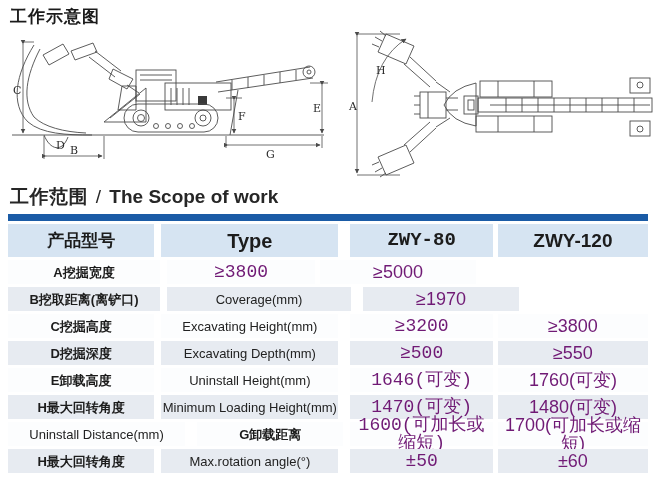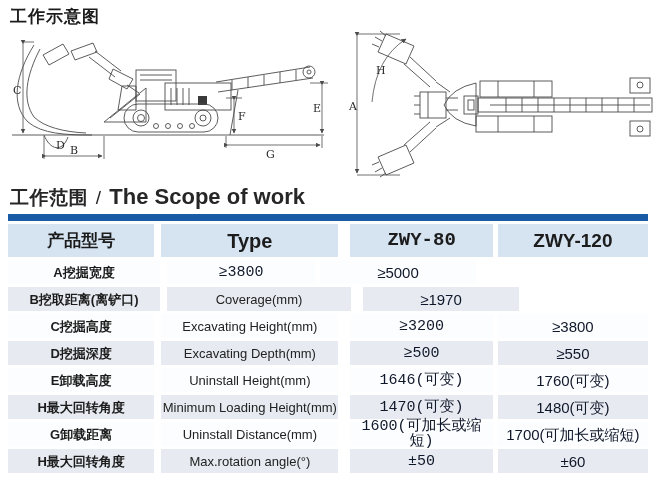--- a/index.html
+++ b/index.html
@@ -8,40 +8,40 @@
   *{box-sizing:border-box;margin:0;padding:0;}
   html,body{width:656px;height:477px;background:#fff;font-family:"Liberation Sans","DejaVu Sans",sans-serif;color:var(--ink);}
   .page{position:relative;width:656px;height:477px;background:#fff;overflow:hidden;}
 
   .diagram-title{position:absolute;left:10px;top:5px;font-size:17px;font-weight:bold;letter-spacing:1px;color:#1b1b1b;}
 
   .diagrams{position:absolute;left:0;top:26px;width:656px;height:156px;display:flex;}
   .diagrams svg{display:block;}
 
   .scope-heading{position:absolute;left:10px;top:184px;font-size:19px;font-weight:bold;color:#262626;letter-spacing:.5px;}
-  .scope-heading .en{font-size:22px;letter-spacing:0;}
+  .scope-heading .en{font-size:19px;letter-spacing:0;}
   .scope-heading .sep{font-weight:normal;padding:0 2px;}
 
   .accent-bar{position:absolute;left:8px;top:214px;width:640px;height:7px;background:var(--accent);}
 
   .scope-table{position:absolute;left:8px;top:224px;width:640px;}
   .t-row{display:flex;margin-bottom:3px;border-radius:12px;}
   .cell{display:flex;align-items:center;justify-content:center;text-align:center;height:24px;background:var(--row-bg);font-size:13px;line-height:1;}
   .c1{width:152px;margin-right:7px;}
   .c2{width:184px;margin-right:12px;}
   .c3{width:148px;margin-right:5px;font-family:Liberation Mono, monospace;}
   .c4{width:156px;}
   .t-row.header .cell{height:33px;background:var(--header-bg);}
   .t-row.header .c1{font-size:17px;font-weight:bold;}
   .t-row.header .c2{font-size:20px;font-weight:600;}
   .t-row.header .c3,.t-row.header .c4{font-size:19px;font-weight:600;}
   .rows .t-row:nth-child(even) .cell{background:var(--stripe-bg);}
   .cell.zh{font-weight:bold;font-size:13px;}
   .cell.en{font-size:13px;color:#222;}
-  .cell.val{font-size:15px;color:#0f172a;}
+  .cell.val{font-size:18px;color:#701a75;}
 
   .dim-label{font-family:"DejaVu Serif","Liberation Serif",serif;font-size:11px;fill:#2a2a2a;}
 </style>
 </head>
 <body>
 
 <div class="page">
 
   <div class="diagram-title">工作示意图</div>
 
@@ -193,22 +193,22 @@
   </div>
 
   <div class="t-row">
     <div class="cell c1 zh">H最大回转角度</div>
     <div class="cell c2 en">Minimum Loading Height(mm)</div>
     <div class="cell c3 val">1470(可变)</div>
     <div class="cell c4 val">1480(可变)</div>
   </div>
 
   <div class="t-row">
+    <div class="cell c2 en">Uninstall Distance(mm)</div>
     <div class="cell c1 zh">G卸载距离</div>
-    <div class="cell c2 en">Uninstall Distance(mm)</div>
     <div class="cell c3 val">1600(可加长或缩短)</div>
     <div class="cell c4 val">1700(可加长或缩短)</div>
   </div>
 
   <div class="t-row">
     <div class="cell c1 zh">H最大回转角度</div>
     <div class="cell c2 en">Max.rotation angle(°)</div>
     <div class="cell c3 val">±50</div>
     <div class="cell c4 val">±60</div>
   </div>

